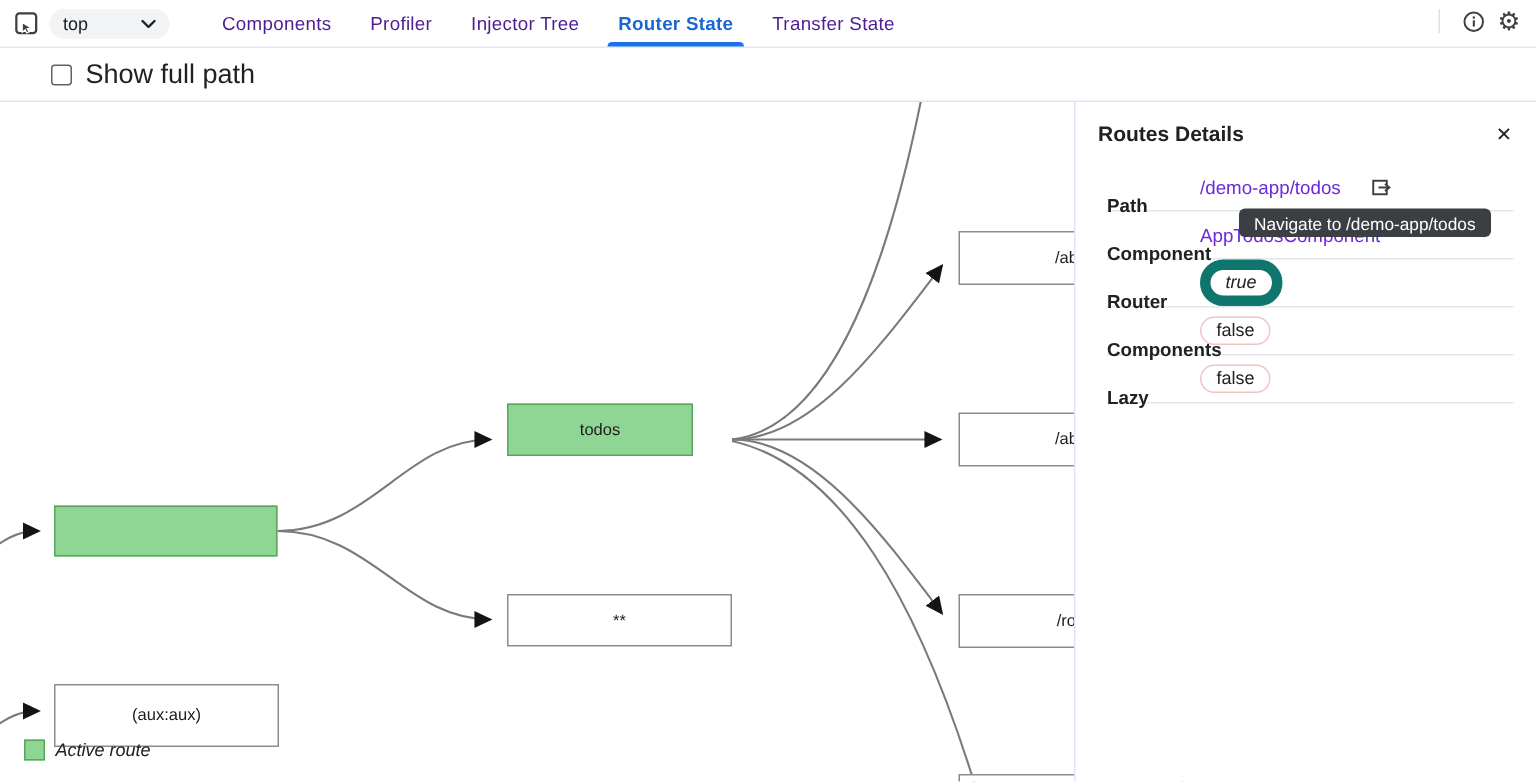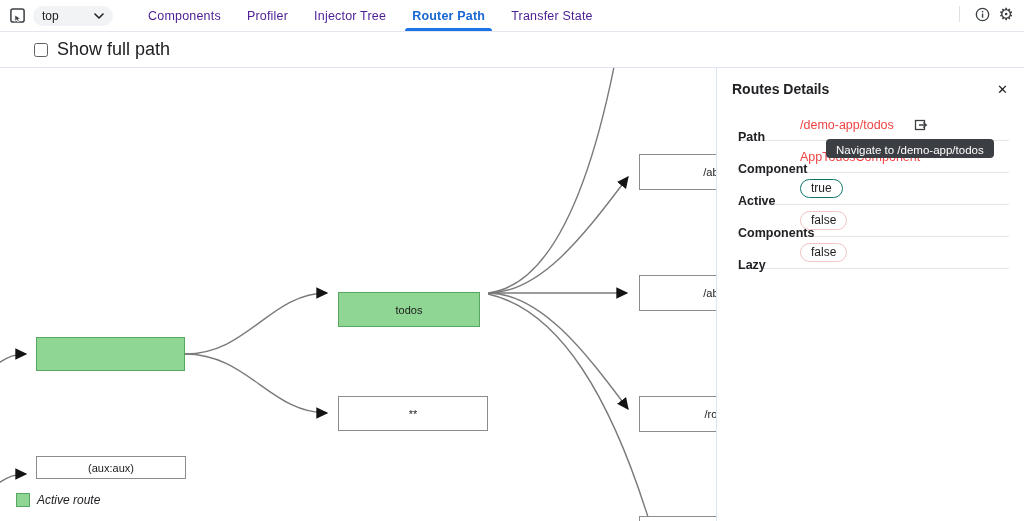--- a/index.html
+++ b/index.html
@@ -49,24 +49,24 @@
   
   .panel { position:absolute; top:0; right:0; width:308px; height:457px; background:#fff;
            border-left:1px solid #dde4f3; z-index:10; }
   .panel-head { display:flex; align-items:center; justify-content:space-between; padding:13px 16px 12px 15px; }
   .panel-title { font-size:14px; font-weight:bold; color:#202124; }
   .close-btn { font-size:13px; color:#202124; cursor:pointer; line-height:13px; }
   .rows { padding:0 15px 0 21px; }
   .row { display:flex; align-items:center; height:32px; border-bottom:1px solid #e5e6ea; }
   .row:first-child { border-top:1px solid transparent; }
   .row-label { width:62px; font-size:12.5px; font-weight:bold; color:#202124; flex:none;margin-top:24px; }
-  .row-value { font-size:12.5px; color:#ef4444; display:flex; align-items:center; gap:20px; white-space:nowrap; }
+  .row-value { font-size:12.5px; color:#6d28d9; display:flex; align-items:center; gap:20px; white-space:nowrap; }
   .badge { display:inline-block; padding:1px 10px 2px; border-radius:999px; font-size:12px;
            color:#202124; background:#fff; }
-  .badge.true  { border:1px solid #0f766e; }
+  .badge.true  { border:7px solid #0f766e;font-style:italic; }
   .badge.false { border:1px solid #f2c4c4; }
   .nav-icon { display:inline-flex; cursor:pointer; }
   .tooltip { position:absolute; left:109px; top:71px; background:#3b3e43; color:#fff;
              font-size:11.5px; padding:5px 10px 2px; border-radius:4px; white-space:nowrap; z-index:12; }
 </style>
 </head>
 <body>
 
 <div class="header">
   <div class="inspect-btn">
@@ -85,21 +85,21 @@
     <div class="tab">
         <span>Components</span>
       </div>
     <div class="tab">
         <span>Profiler</span>
       </div>
     <div class="tab">
         <span>Injector Tree</span>
       </div>
     <div class="tab active">
-        <span>Router Path</span>
+        <span>Router State</span>
         <span class="underline"></span>
       </div>
     <div class="tab">
         <span>Transfer State</span>
       </div>
   </div>
   <div class="header-right">
     <div class="hdr-divider"></div>
     <div class="icon-btn">
       <svg width="15" height="15" viewBox="0 0 16 16">
@@ -135,23 +135,23 @@
       <path d="M-4,417 C8,408 16,406 26,406" marker-end="url(#arrow)"></path>
       <path d="M488,225 C548,218 588,130 615,-6"></path>
       <path d="M488,225 C542,225 586,164 628,109" marker-end="url(#arrow)"></path>
       <path d="M488,225 L627,225" marker-end="url(#arrow)"></path>
       <path d="M488,225 C542,225 588,288 628,341" marker-end="url(#arrow)"></path>
       <path d="M488,226 C560,242 612,330 652,462"></path>
     </g>
   </svg>
 
   <div class="node green" style="left:36px; top:269px; width:149px; height:34px;"></div>
-  <div class="node green" style="left:338px; top:224px; width:142px; height:35px;">todos</div>
+  <div class="node green" style="left:338px; top:201px; width:124px; height:35px;">todos</div>
   <div class="node" style="left:338px; top:328px; width:150px; height:35px;">**</div>
-  <div class="node" style="left:36px; top:388px; width:150px; height:23px;">(aux:aux)</div>
+  <div class="node" style="left:36px; top:388px; width:150px; height:42px;">(aux:aux)</div>
   <div class="node" style="left:639px; top:86px; width:150px; height:36px;">/abo</div>
   <div class="node" style="left:639px; top:207px; width:150px; height:36px;">/abo</div>
   <div class="node" style="left:639px; top:328px; width:150px; height:36px;">/rou</div>
   <div class="node" style="left:639px; top:448px; width:150px; height:36px;"></div>
 
   <div class="legend">
     <span class="legend-swatch"></span>
     <span class="legend-label">Active route</span>
   </div>
 
@@ -172,21 +172,21 @@
               <path d="M5 7 H12 M9.3 4.6 L12.3 7 L9.3 9.4" fill="none" stroke="#3c4043" stroke-width="1.3"></path>
             </svg>
           </span>
         </span>
       </div>
       <div class="row">
         <span class="row-label">Component</span>
         <span class="row-value">AppTodosComponent</span>
       </div>
       <div class="row">
-        <span class="row-label">Active</span>
+        <span class="row-label">Router</span>
         <span class="badge true">true</span>
       </div>
       <div class="row">
         <span class="row-label">Components</span>
         <span class="badge false">false</span>
       </div>
       <div class="row">
         <span class="row-label">Lazy</span>
         <span class="badge false">false</span>
       </div>

